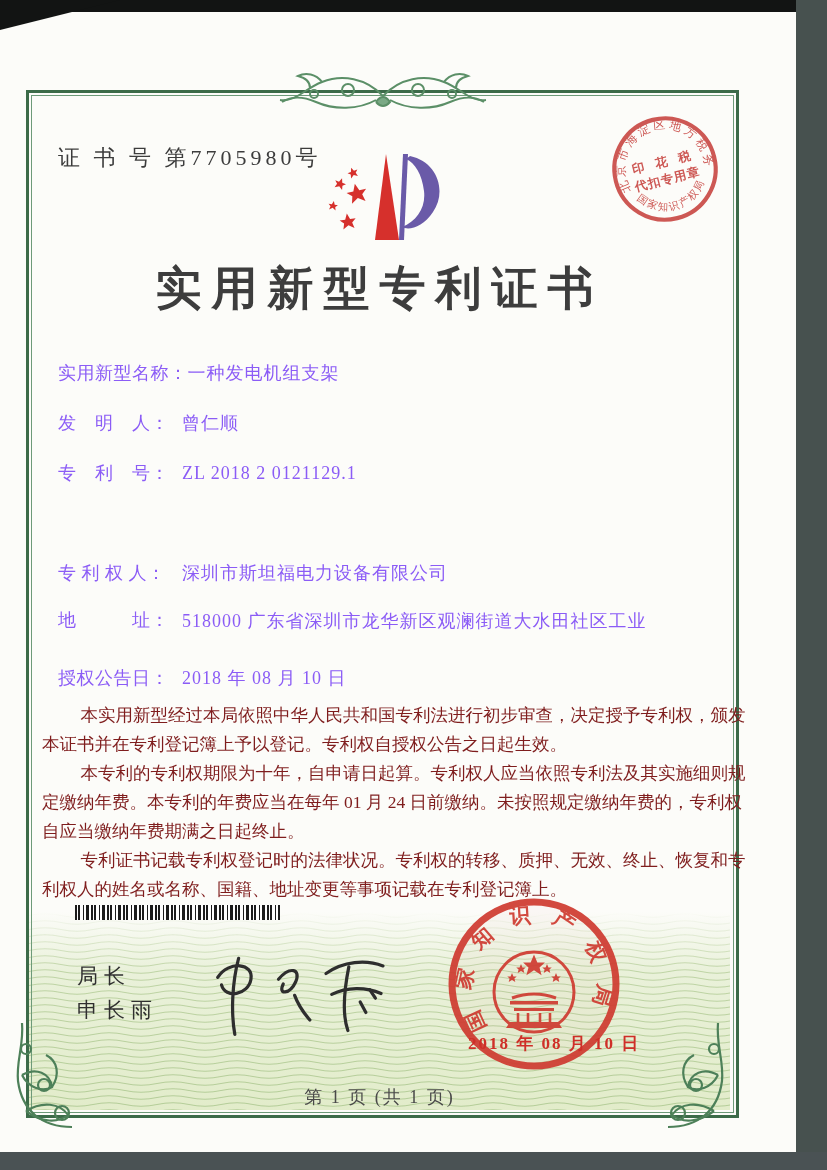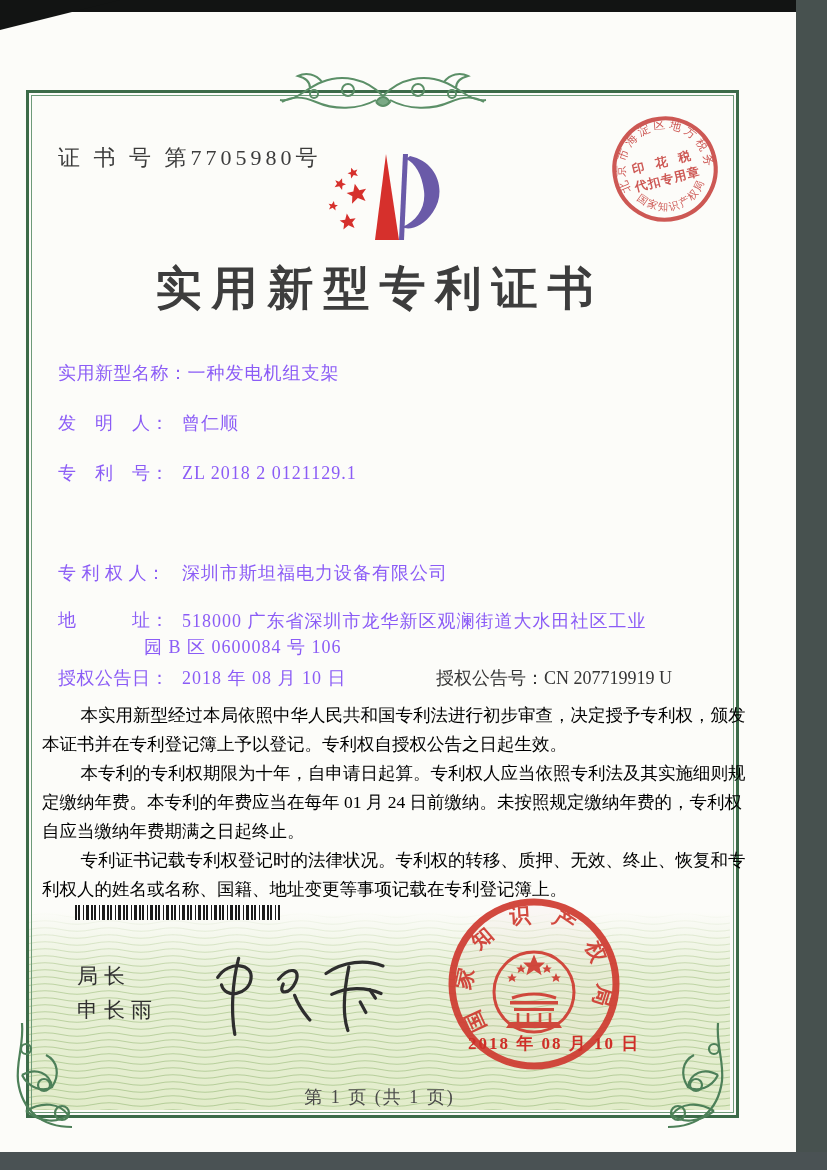--- a/index.html
+++ b/index.html
@@ -38,21 +38,21 @@
     font-size:46px;font-weight:600;letter-spacing:10px;color:#3d3d3d;z-index:2;}
 
   .row{position:absolute;left:58px;font-size:18px;color:#8b5cf6;z-index:2;letter-spacing:0.5px;}
   .row .lbl{display:inline-block;min-width:124px;}
   .row .val{letter-spacing:1px;}
   .addr-val{display:inline-block;vertical-align:top;max-width:565px;line-height:26px;}
   .addr2{margin-left:-38px;}
   .grant-no-cell{position:absolute;left:436px;top:654px;font-size:18px;color:#353535;z-index:2;}
 
   .body-text{position:absolute;left:42px;top:689px;width:706px;font-size:17.5px;
-    line-height:29px;color:#000000;z-index:2;}
+    line-height:29px;color:#7f1d1d;z-index:2;}
   .body-text p{margin:0;text-indent:2.2em;}
 
   .barcode{position:absolute;left:75px;top:893px;width:205px;height:15px;z-index:2;
     background:repeating-linear-gradient(90deg,
       #1b1b1b 0 2px,#fdfdfd 2px 3px,#1b1b1b 3px 5px,#fdfdfd 5px 8px,
       #1b1b1b 8px 9px,#fdfdfd 9px 11px,#1b1b1b 11px 14px,#fdfdfd 14px 16px);}
 
   .sig-title{position:absolute;left:77px;top:950px;font-size:21px;letter-spacing:6px;color:#2f2f2f;z-index:2;}
   .sig-name{position:absolute;left:77px;top:984px;font-size:21px;letter-spacing:6px;color:#2f2f2f;z-index:2;}
   .signature-svg{position:absolute;left:197px;top:933px;width:220px;height:95px;z-index:2;}
@@ -180,27 +180,24 @@
   <div class="row" style="top:399px">
     <span class="lbl">发　明　人：</span><span class="val">曾仁顺</span>
   </div>
   <div class="row" style="top:449px">
     <span class="lbl">专　利　号：</span><span class="val">ZL 2018 2 0121129.1</span>
   </div>
   <div class="row" style="top:549px">
     <span class="lbl">专 利 权 人：</span><span class="val">深圳市斯坦福电力设备有限公司</span>
   </div>
   <div class="row" style="top:596px">
-    <span class="lbl">地　　　址：</span><span class="val addr-val"><span>518000 广东省深圳市龙华新区观澜街道大水田社区工业</span><br><span class="addr2">园 B 区 0600084 号 106</span></span>
+    <span class="lbl">地　　　址：</span><span class="val addr-val"><span>518000 广东省深圳市龙华新区观澜街道大水田社区工业</span><br></span>
   </div>
   <div class="row" style="top:654px">
     <span class="lbl">授权公告日：</span><span class="val">2018 年 08 月 10 日</span>
-  </div>
-  <div class="grant-no-cell">
-    <span class="lbl" style="min-width:0">授权公告号：</span><span class="val">CN 207719919 U</span>
   </div>
 
   <div class="body-text">
     <p>本实用新型经过本局依照中华人民共和国专利法进行初步审查，决定授予专利权，颁发本证书并在专利登记簿上予以登记。专利权自授权公告之日起生效。</p>
     <p>本专利的专利权期限为十年，自申请日起算。专利权人应当依照专利法及其实施细则规定缴纳年费。本专利的年费应当在每年 01 月 24 日前缴纳。未按照规定缴纳年费的，专利权自应当缴纳年费期满之日起终止。</p>
     <p>专利证书记载专利权登记时的法律状况。专利权的转移、质押、无效、终止、恢复和专利权人的姓名或名称、国籍、地址变更等事项记载在专利登记簿上。</p>
   </div>
 
   <div class="barcode"></div>
 

